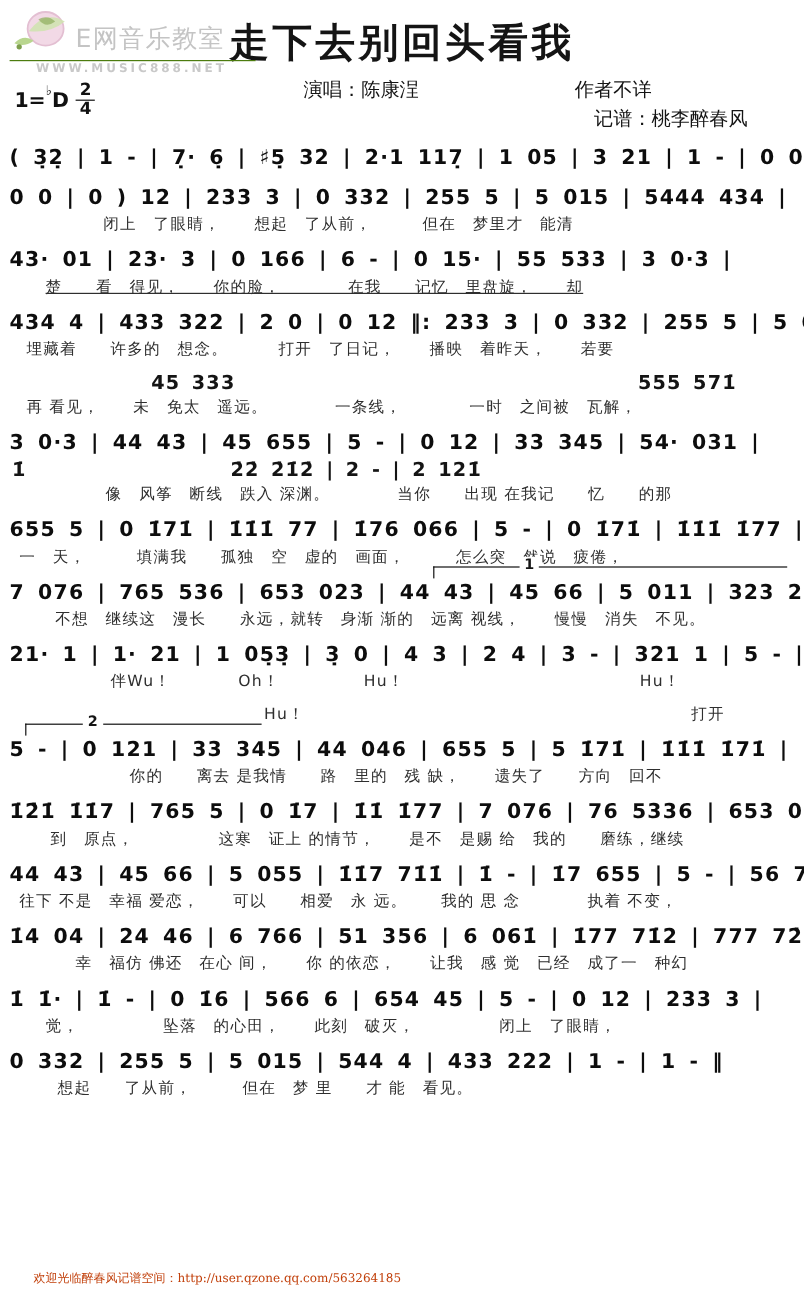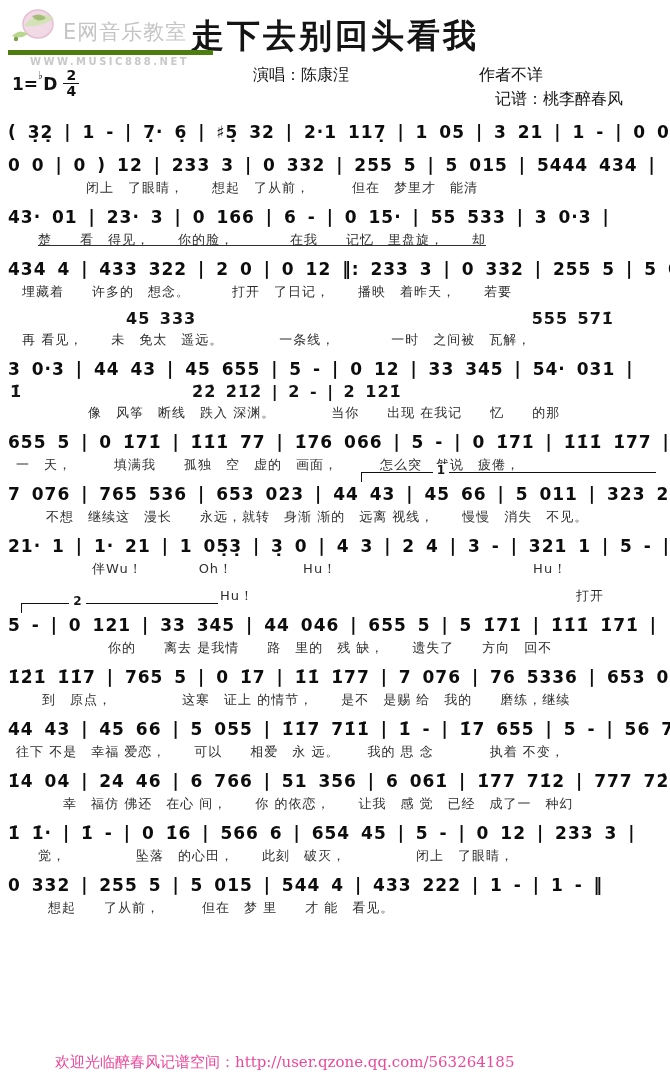--- a/index.html
+++ b/index.html
@@ -2,21 +2,21 @@
 <html><head>
 <meta charset="utf-8">
 <style>
   html,body{margin:0;padding:0;background:#fff;}
   body{width:670px;height:1086px;overflow:hidden;font-family:"DejaVu Sans",sans-serif;color:#141414;}
   .sheet{position:relative;width:670px;height:1086px;box-sizing:border-box;padding:4px 8px 0 8px;background:#fff;}
 
   
   header{position:relative;height:110px;}
   .logo{position:absolute;left:0;top:2px;width:205px;}
-  .logo-row{display:flex;align-items:flex-end;gap:3px;border-bottom:5px solid #4d7c0f;padding-bottom:4px;}
+  .logo-row{display:flex;align-items:flex-end;gap:3px;border-bottom:1px solid #4d7c0f;padding-bottom:4px;}
   .logo-text{font-size:21px;color:#c4c4c4;letter-spacing:1px;white-space:nowrap;}
   .logo-url{font-size:10px;font-weight:bold;color:#c9c9c9;letter-spacing:2.5px;margin-top:1px;padding-left:22px;white-space:nowrap;}
   .keysig{position:absolute;left:4px;top:64px;display:flex;align-items:center;gap:6px;font-weight:bold;font-size:17px;color:#111;}
   .keysig .flat{font-size:11px;vertical-align:top;position:relative;top:-5px;}
   .frac{display:inline-flex;flex-direction:column;align-items:center;font-size:14px;line-height:1.1;font-weight:bold;}
   .frac .top{border-bottom:1.5px solid #111;padding:0 3px;}
   .title{text-align:center;font-size:33px;font-weight:bold;letter-spacing:3px;padding-top:10px;white-space:nowrap;}
   .credit-row1{display:flex;justify-content:flex-start;padding-left:245px;gap:130px;font-size:16px;margin-top:6px;font-family:"DejaVu Serif",serif;white-space:nowrap;text-align:right;}
   .credit-row2{margin-left:487px;font-size:16px;margin-top:3px;font-family:"DejaVu Serif",serif;white-space:nowrap;}
 
@@ -36,21 +36,21 @@
   .ly11{padding-left:100px;}.ly12{padding-left:34px;} .ly13{padding-left:8px;}
   .ly14{padding-left:55px;} .ly15{padding-left:30px;} .ly16{padding-left:40px;}
 
   
   .volta{position:absolute;top:-10px;height:9px;border-top:1.5px solid #111;border-left:1.5px solid #111;}
   .volta-1{left:54%;width:45%;}
   .volta-2{left:2%;width:30%;}
   .volta-num{position:absolute;top:-9px;left:24%;background:#fff;padding:0 4px;font-size:12px;font-weight:bold;line-height:12px;}
 
   
-  footer{position:absolute;left:55px;bottom:14px;font-size:15px;color:#ec4899;font-family:"DejaVu Serif",serif;white-space:nowrap;}
+  footer{position:absolute;left:28px;bottom:14px;font-size:10px;color:#c2410c;font-family:"DejaVu Serif",serif;white-space:nowrap;}
 </style>
 </head>
 <body>
 
 <div class="sheet">
 
   <header>
     <div class="logo">
       <div class="logo-row">
         <svg width="52" height="40" viewBox="0 0 52 40">

